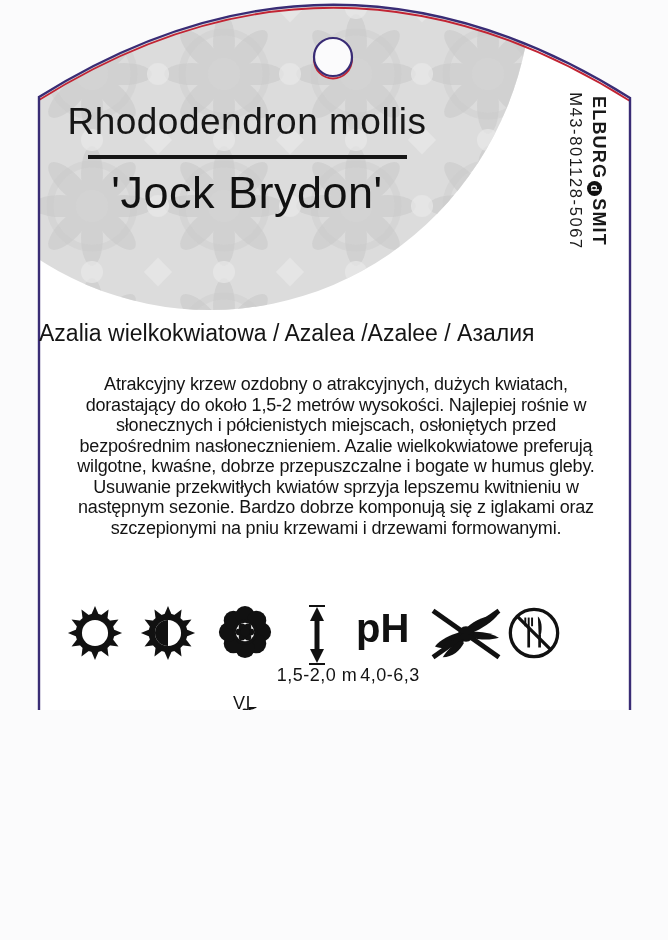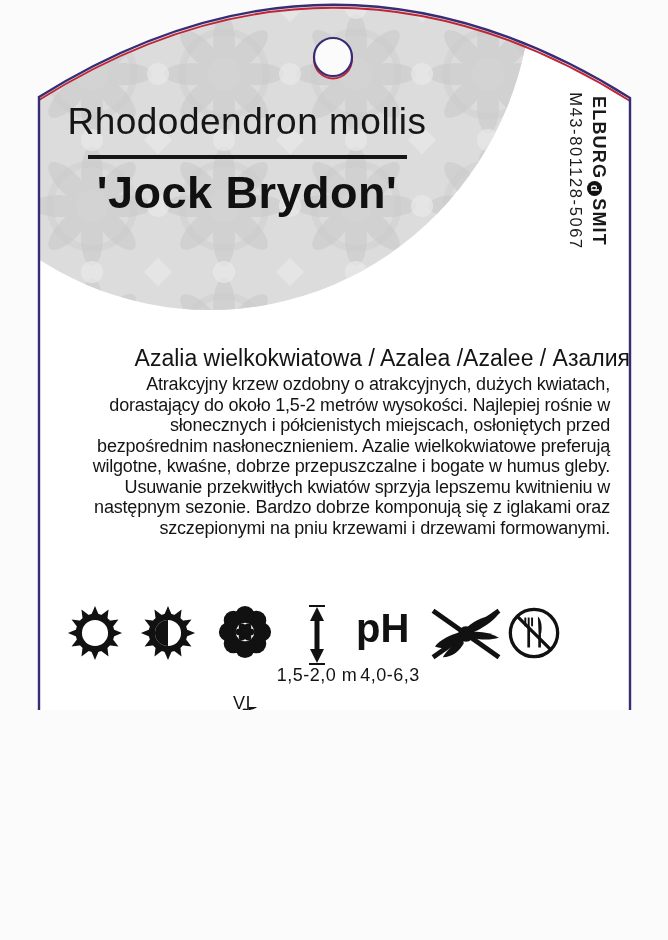--- a/index.html
+++ b/index.html
@@ -10,39 +10,39 @@
   .abs { position:absolute; }
   svg { display:block; }
 
   .genus {
     left:39px; top:101px; width:416px; text-align:center;
     font-size:37px; font-weight:400; letter-spacing:0.5px; color:#161616;
   }
   .divider { left:88px; top:155px; width:319px; height:4px; background:#161616; }
   .cultivar {
     left:39px; top:167px; width:416px; text-align:center;
-    font-size:45px; font-weight:700; letter-spacing:0.5px; color:#111;
+    font-size:45px; font-weight:400; letter-spacing:0.5px; color:#111;
   }
   .side-code {
     left:500px; top:148px; width:174px; height:46px;
     transform:rotate(90deg); text-align:center; line-height:22px;
   }
   .side-code .brand { font-weight:700; font-size:18px; letter-spacing:1.2px; white-space:nowrap; }
   .side-code .code  { font-weight:400; font-size:16.5px; letter-spacing:1.6px; white-space:nowrap; }
   .logo-dot {
     display:inline-block; width:15px; height:15px; border-radius:50%;
     background:#101010; color:#fff; font-size:11px; line-height:15px;
     text-align:center; vertical-align:-2px; font-weight:700; margin:0 2px;
   }
   .common-names {
-    left:39px; top:320px; width:591px; text-align:right;
-    font-size:23px; font-weight:400; color:#141414;margin-top:25px;
+    left:39px; top:320px; width:591px; text-align:left;
+    font-size:23px; font-weight:400; color:#141414;
   }
   .description {
-    left:62px; top:374px; width:548px; text-align:right;
+    left:62px; top:374px; width:548px; text-align:center;
     font-size:18px; line-height:20.5px; font-weight:400; color:#141414;
     letter-spacing:-0.2px;
   }
   .val-label { top:665px; text-align:center; font-size:18px; color:#141414; letter-spacing:0.5px; }
   .v-month  { left:220px; width:44px;margin-top:28px;  }
   .v-height { left:262px; width:110px;text-align:center; }
   .v-ph     { left:348px; width:84px;  }
   .ph-text  { left:356px; top:606px; width:68px; 
               font-size:40px; font-weight:700; color:#111; }
 </style>

